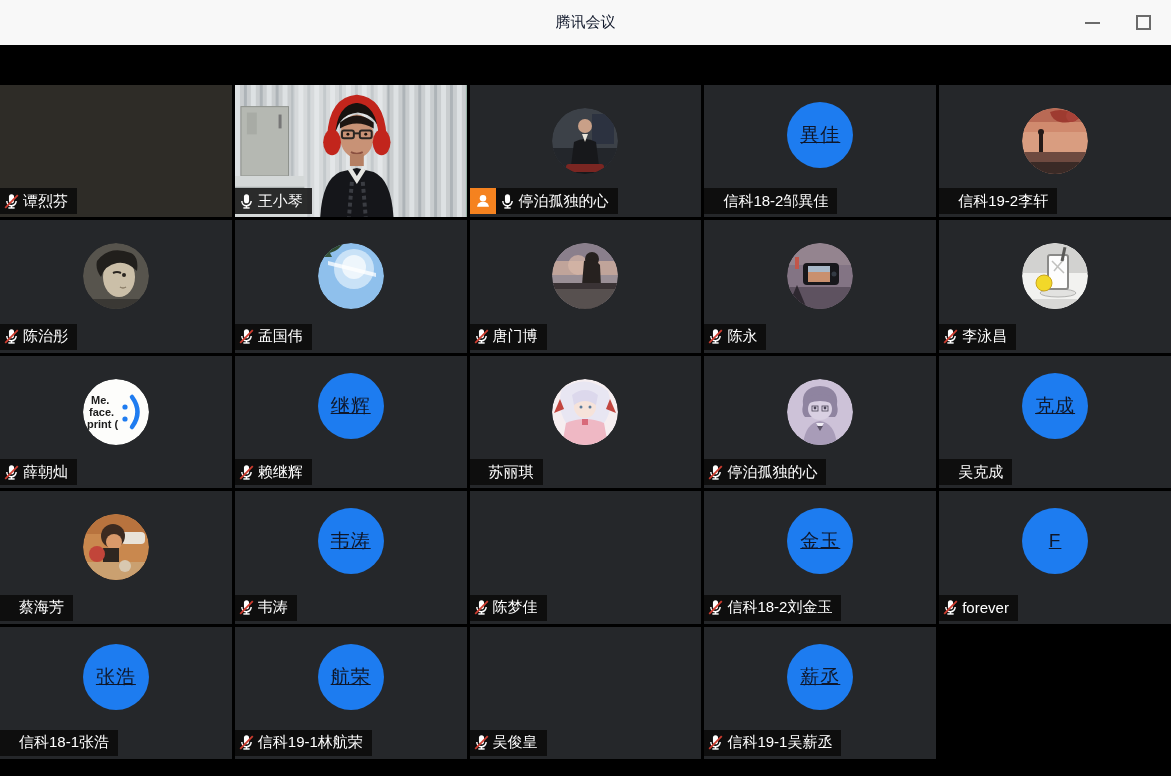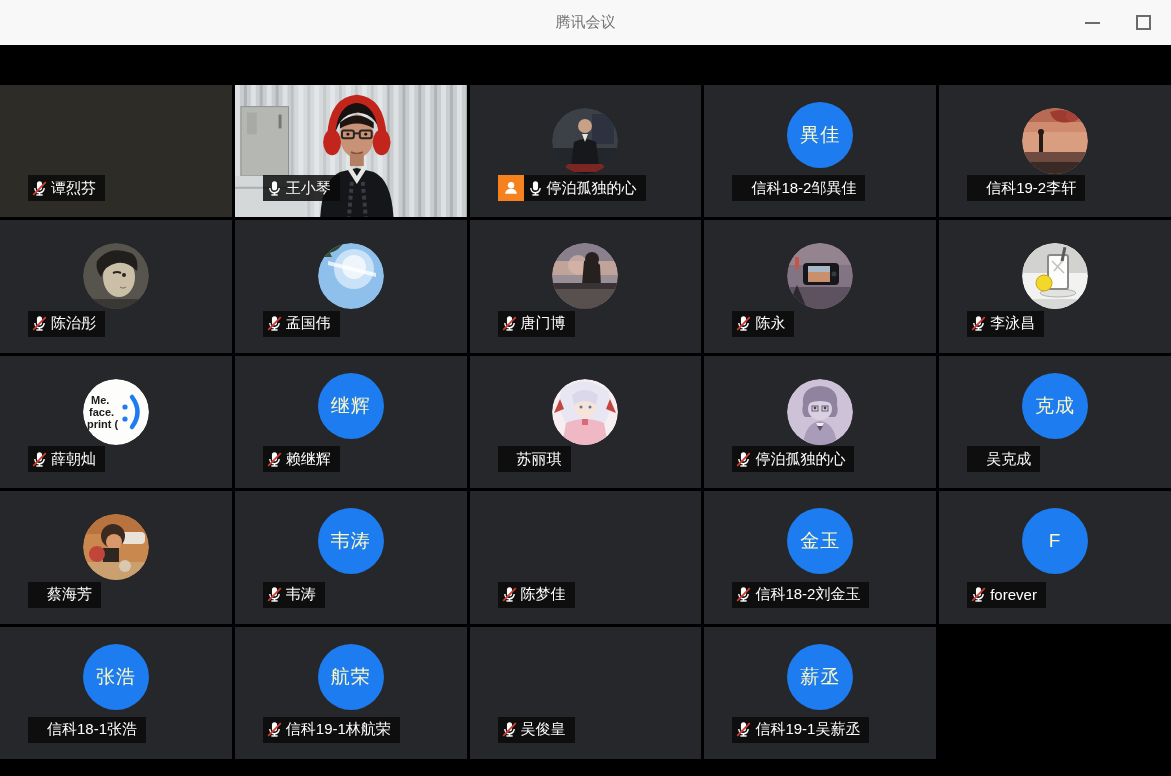--- a/index.html
+++ b/index.html
@@ -1,39 +1,39 @@
 <!DOCTYPE html>
 <html style="--blue: #1d7cf0; --green: #2ba24f; --orange: #f5821f;"><head>
 <meta charset="utf-8">
 <style>
   html,body{margin:0;padding:0;background:#555;}
   .window{width:1171px;height:776px;background:#000;position:relative;
     font-family:"Liberation Sans","DejaVu Sans",sans-serif;overflow:hidden;}
   .titlebar{height:45px;background:#f8f8f8;display:flex;align-items:center;justify-content:center;position:relative;}
-  .title{font-size:15px;color:#737373;}
+  .title{font-size:15px;color:#0f172a;}
   .controls{position:absolute;right:20px;top:0;height:100%;display:flex;align-items:center;gap:36px;}
   .ctrl{display:inline-block;cursor:default;}
   .ctrl-min{width:15px;height:2px;background:#6b6b6b;}
   .ctrl-max{width:11px;height:11px;border:2px solid #6b6b6b;background:transparent;}
   .strip{width:100%;background:#000;}
   .strip-top{height:40px;}
   .strip-bottom{height:17px;}
   .grid{height:674px;display:grid;grid-template-columns:repeat(5,1fr);grid-template-rows:repeat(5,1fr);gap:3px;background:#000;}
   .tile{position:relative;background:#25272a;overflow:hidden;}
   .tile.video-dark{background:#2e2c27;}
   .tile.speaking{outline:2px solid var(--green,#2ba24f);outline-offset:-2px;text-align:center;}
   .avatar-circle{position:absolute;left:50%;top:17px;transform:translateX(-50%);
     width:66px;height:66px;border-radius:50%;background:var(--blue,#1d7cf0);
-    display:flex;align-items:center;justify-content:center;color:#fef9c3;font-size:19px;letter-spacing:1px;}
+    display:flex;align-items:center;justify-content:center;color:#0f172a;font-size:19px;letter-spacing:1px;text-decoration:underline;}
   .avatar-photo{position:absolute;left:50%;top:23px;transform:translateX(-50%);
     width:66px;height:66px;border-radius:50%;overflow:hidden;}
   .avatar-photo svg{display:block;width:66px;height:66px;}
   .video-feed{position:absolute;inset:0;}
   .video-feed svg{display:block;width:100%;height:100%;}
-  .labelbar{position:absolute;left:0;bottom:16px;display:flex;align-items:stretch;max-width:100%;z-index:3;margin-left:28px;}
+  .labelbar{position:absolute;left:0;bottom:3px;display:flex;align-items:stretch;max-width:100%;z-index:3;}
   .badge{width:26px;height:26px;background:var(--orange,#f5821f);display:flex;align-items:center;justify-content:center;flex:none;}
   .label{background:rgba(10,10,10,0.84);color:#fff;display:flex;align-items:center;
     height:26px;padding:0 9px 0 3px;font-size:15px;white-space:nowrap;}
   .label.no-mic{padding-left:19px;}
   .mic{display:flex;align-items:center;margin-right:3px;flex:none;}
 </style>
 </head>
 <body>
 
 <div class="window">

